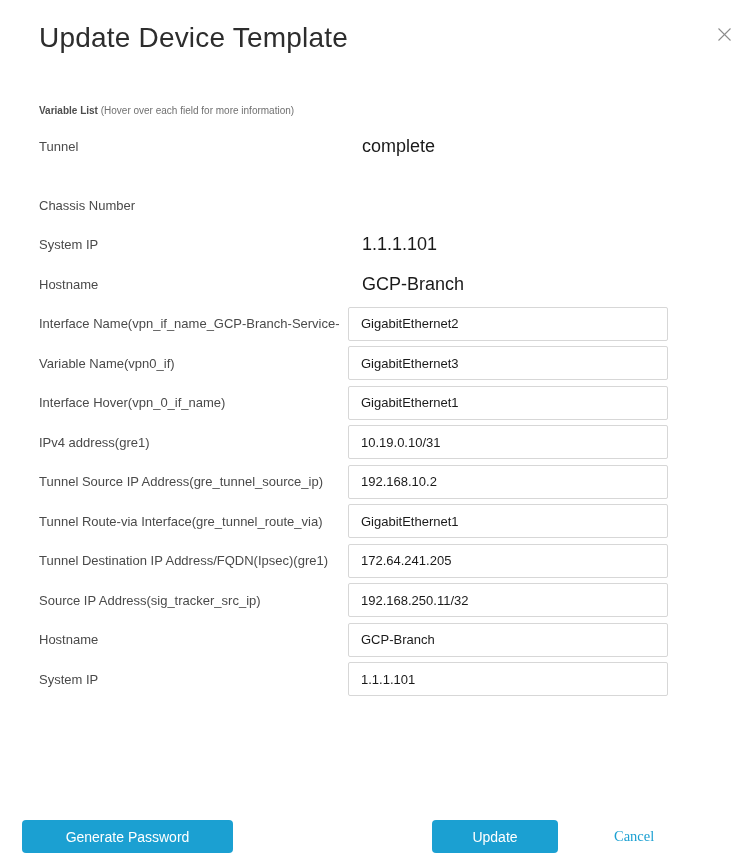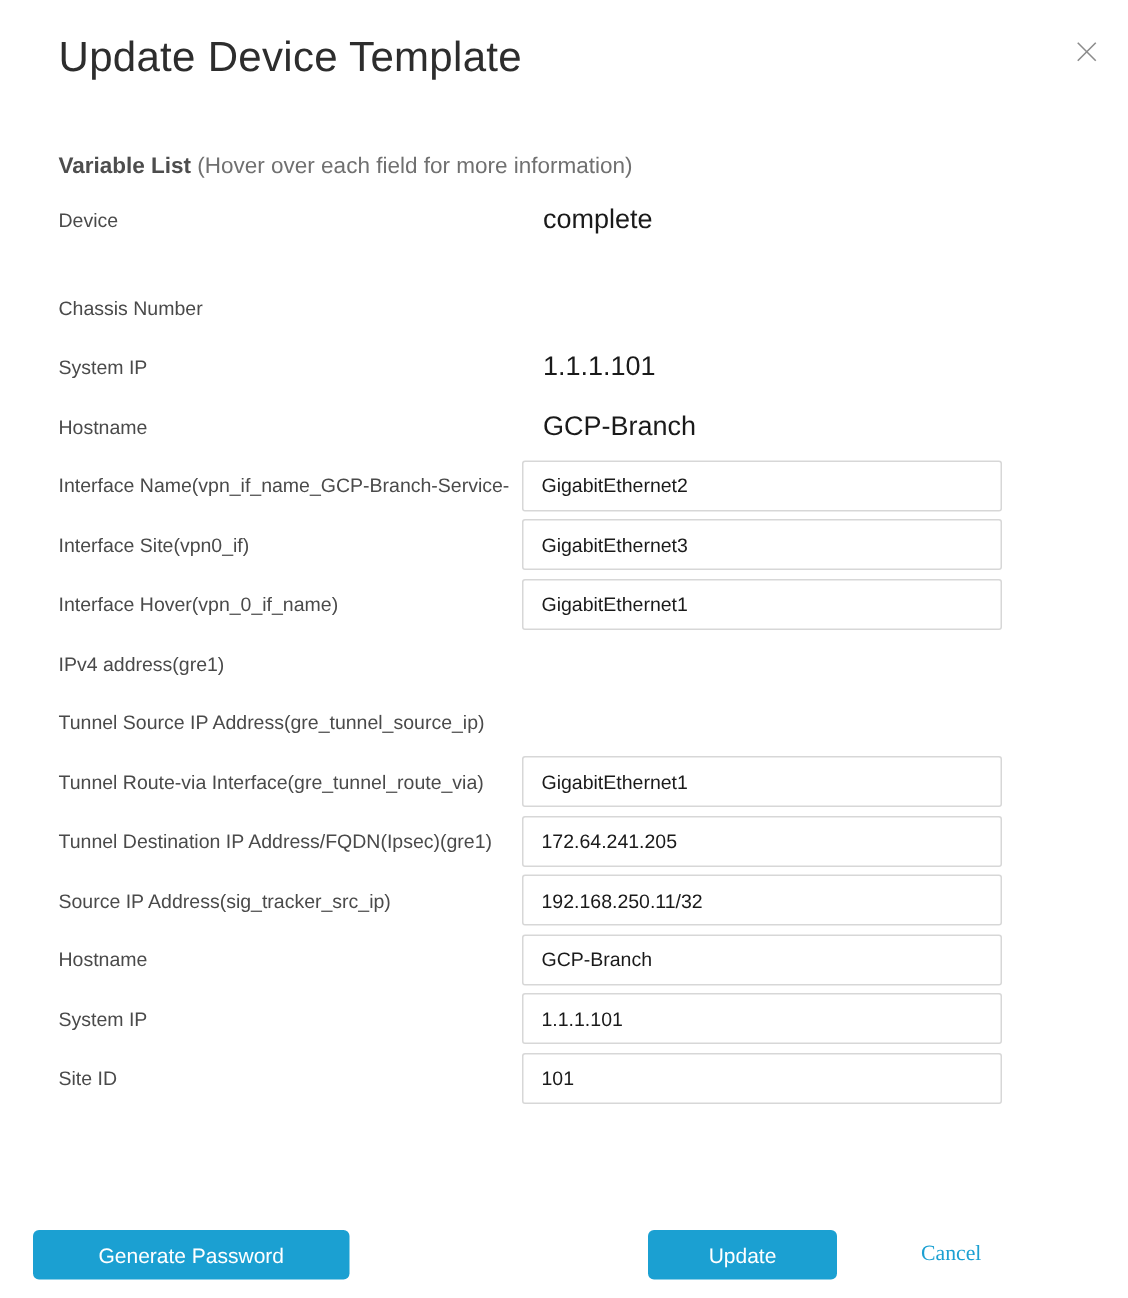--- a/index.html
+++ b/index.html
@@ -22,21 +22,21 @@
   .close-btn svg { display: block; }
 
   .dialog-title {
     margin: 20px 0 0 39px;
     font-size: 28px; font-weight: 400; letter-spacing: 0.2px;
     color: #2d2d2d; line-height: 36px;
   }
 
   .section-header {
     margin: 47px 0 0 39px;
-    font-size: 15px; line-height: 16px;
+    font-size: 10px; line-height: 16px;
   }
   .section-title { font-weight: 700; color: #4d4d4d; }
   .section-hint { font-weight: 400; color: #707070; }
 
   .rows { margin: 13px 0 0 39px; }
   .row {
     display: flex; align-items: center;
     height: 29px; margin-bottom: 10.5px;
   }
   .row-label {
@@ -91,21 +91,21 @@
 
   <h1 class="dialog-title">Update Device Template</h1>
 
   <div class="section-header">
     <span class="section-title">Variable List</span>
     <span class="section-hint">(Hover over each field for more information)</span>
   </div>
 
   <div class="rows" id="rows-container">
   <div class="row">
-    <div class="row-label">Device</div>
+    <div class="row-label">Tunnel</div>
     <div class="row-value">complete</div>
   </div>
 <div class="spacer"></div>
   <div class="row">
     <div class="row-label">Chassis Number</div>
     <div class="row-value"></div>
   </div>
 
   <div class="row">
     <div class="row-label">System IP</div>
@@ -116,35 +116,37 @@
     <div class="row-label">Hostname</div>
     <div class="row-value">GCP-Branch</div>
   </div>
 
   <div class="row">
     <div class="row-label">Interface Name(vpn_if_name_GCP-Branch-Service-</div>
     <input class="row-input" type="text" value="GigabitEthernet2" style="">
   </div>
 
   <div class="row">
-    <div class="row-label">Interface Site(vpn0_if)</div>
+    <div class="row-label">Variable Name(vpn0_if)</div>
     <input class="row-input" type="text" value="GigabitEthernet3" style="">
   </div>
 
   <div class="row">
     <div class="row-label">Interface Hover(vpn_0_if_name)</div>
     <input class="row-input" type="text" value="GigabitEthernet1" style="">
   </div>
 
   <div class="row">
     <div class="row-label">IPv4 address(gre1)</div>
+    <input class="row-input" type="text" value="10.19.0.10/31" style="">
   </div>
 
   <div class="row">
     <div class="row-label">Tunnel Source IP Address(gre_tunnel_source_ip)</div>
+    <input class="row-input" type="text" value="192.168.10.2" style="">
   </div>
 
   <div class="row">
     <div class="row-label">Tunnel Route-via Interface(gre_tunnel_route_via)</div>
     <input class="row-input" type="text" value="GigabitEthernet1" style="">
   </div>
 
   <div class="row">
     <div class="row-label">Tunnel Destination IP Address/FQDN(Ipsec)(gre1)</div>
     <input class="row-input" type="text" value="172.64.241.205" style="">
@@ -158,24 +160,20 @@
   <div class="row">
     <div class="row-label">Hostname</div>
     <input class="row-input" type="text" value="GCP-Branch" style="">
   </div>
 
   <div class="row">
     <div class="row-label">System IP</div>
     <input class="row-input" type="text" value="1.1.1.101" style="">
   </div>
 
-  <div class="row">
-    <div class="row-label">Site ID</div>
-    <input class="row-input" type="text" value="101" style="">
-  </div>
 </div>
 
   <div class="footer">
     <button class="btn btn-update" style="background: rgb(27, 160, 210);">Update</button>
     <button class="btn btn-generate" style="background: rgb(27, 160, 210);">Generate Password</button>
     <button class="link-cancel" style="color: rgb(27, 160, 210);">Cancel</button>
   </div>
 
 </div>
 

